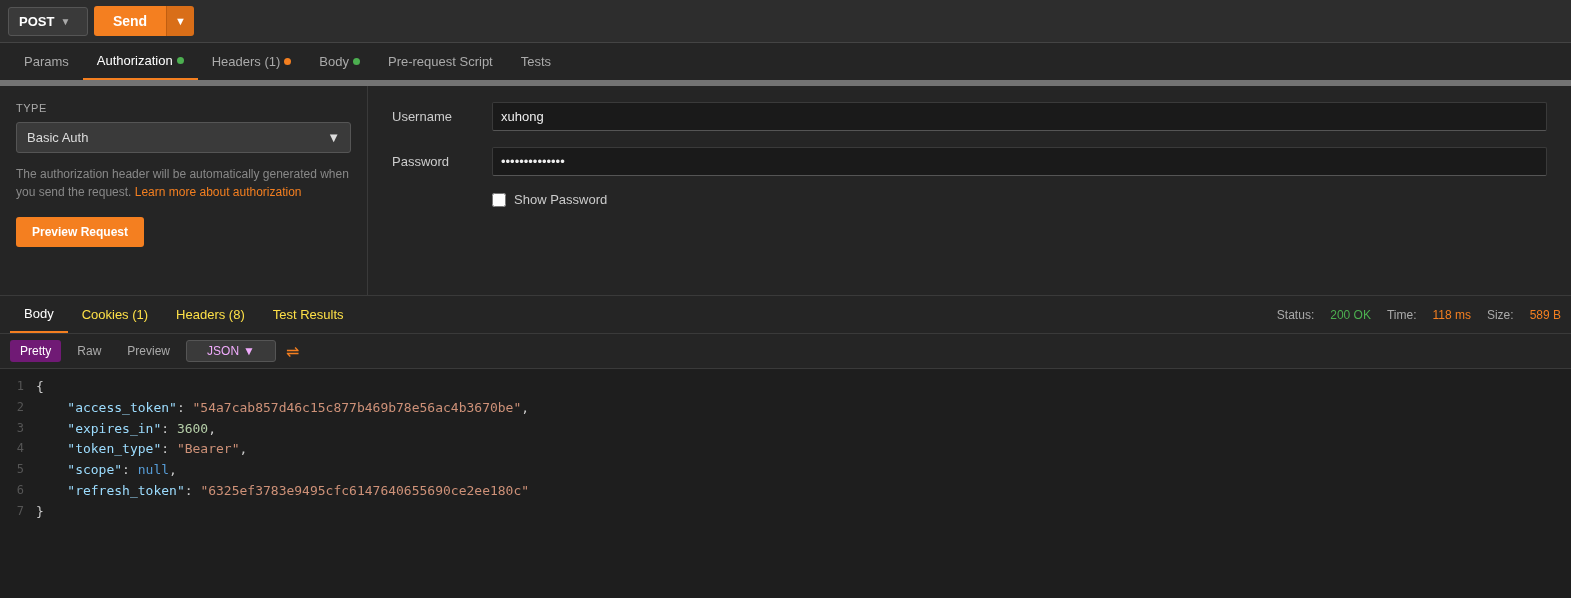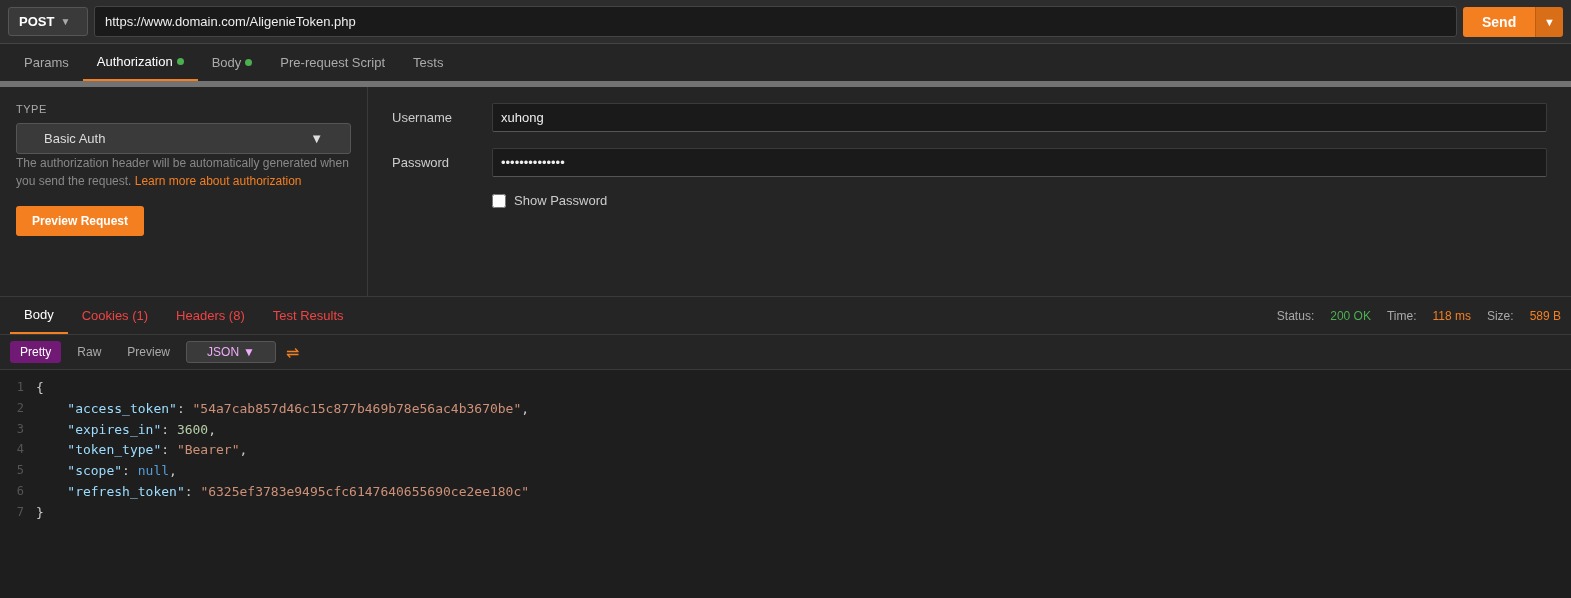--- a/index.html
+++ b/index.html
@@ -118,27 +118,28 @@
       color: #aaa;
       letter-spacing: 0.5px;
       margin-bottom: 8px;
       text-transform: uppercase;
     }
     .auth-type-select {
       width: 100%;
       background: #3a3a3a;
       border: 1px solid #555;
       color: #ddd;
-      padding: 7px 27px;
+      padding: 7px 10px;
       border-radius: 3px;
       font-size: 13px;
       display: flex;
       align-items: center;
       justify-content: space-between;
       cursor: pointer;
+      margin-bottom: 12px;
     }
     .auth-desc {
       color: #888;
       font-size: 12px;
       line-height: 1.5;
     }
     .auth-desc a {
       color: #f47f20;
       text-decoration: none;
     }
@@ -210,21 +211,21 @@
       background: #252525;
       padding: 0 10px;
       border-bottom: 1px solid #3a3a3a;
     }
     .resp-tabs {
       display: flex;
       align-items: center;
     }
     .resp-tab {
       padding: 10px 14px;
-      color: #ef4444;
+      color: #fde047;
       cursor: pointer;
       font-size: 13px;
       display: flex;
       align-items: center;
       gap: 4px;
     }
     .resp-tab.active {
       color: #fff;
       border-bottom: 2px solid #f47f20;
     }
@@ -311,34 +312,37 @@
     .json-bracket { color: #ccc; }
   </style>
 </head>
 <body>
 
 <div class="url-bar">
   <div class="method-select">
     <span>POST</span>
     <span class="arrow">▼</span>
   </div>
-  <input class="url-input" type="text" value="https://www.domain.com/AligenieToken.php" style="">
   <div class="send-group">
     <button class="send-btn">Send</button>
     <button class="send-arrow-btn">▼</button>
   </div>
 </div>
 
 <div class="req-tabs">
   <div class="req-tab">
     <span>Params</span>
   </div>
   <div class="req-tab active">
     <span>Authorization</span>
     <span class="dot dot-green"></span>
+  </div>
+  <div class="req-tab">
+    <span>Headers (1)</span>
+    <span class="dot dot-orange"></span>
   </div>
   <div class="req-tab">
     <span>Body</span>
     <span class="dot dot-green"></span>
   </div>
   <div class="req-tab">
     <span>Pre-request Script</span>
   </div>
   <div class="req-tab">
     <span>Tests</span>

